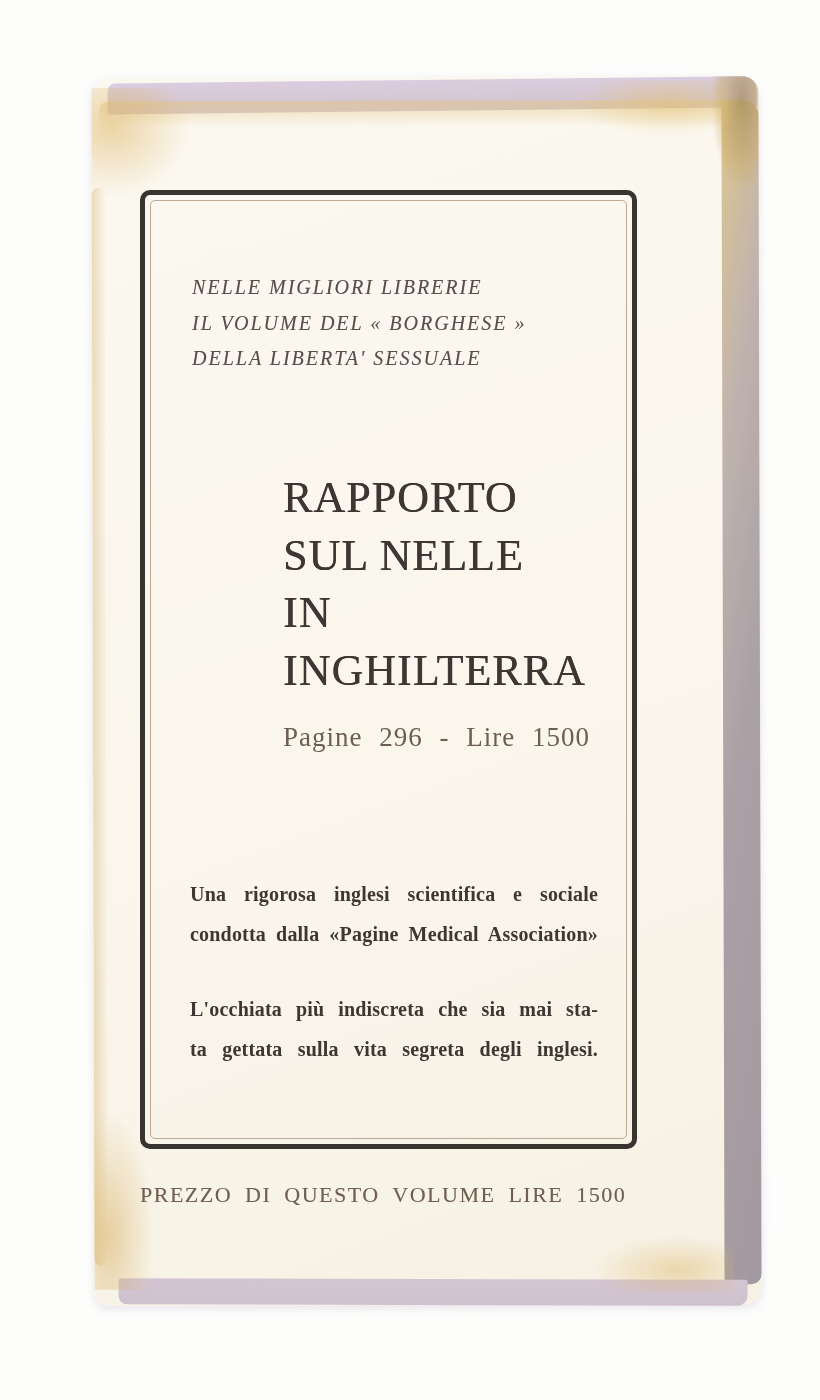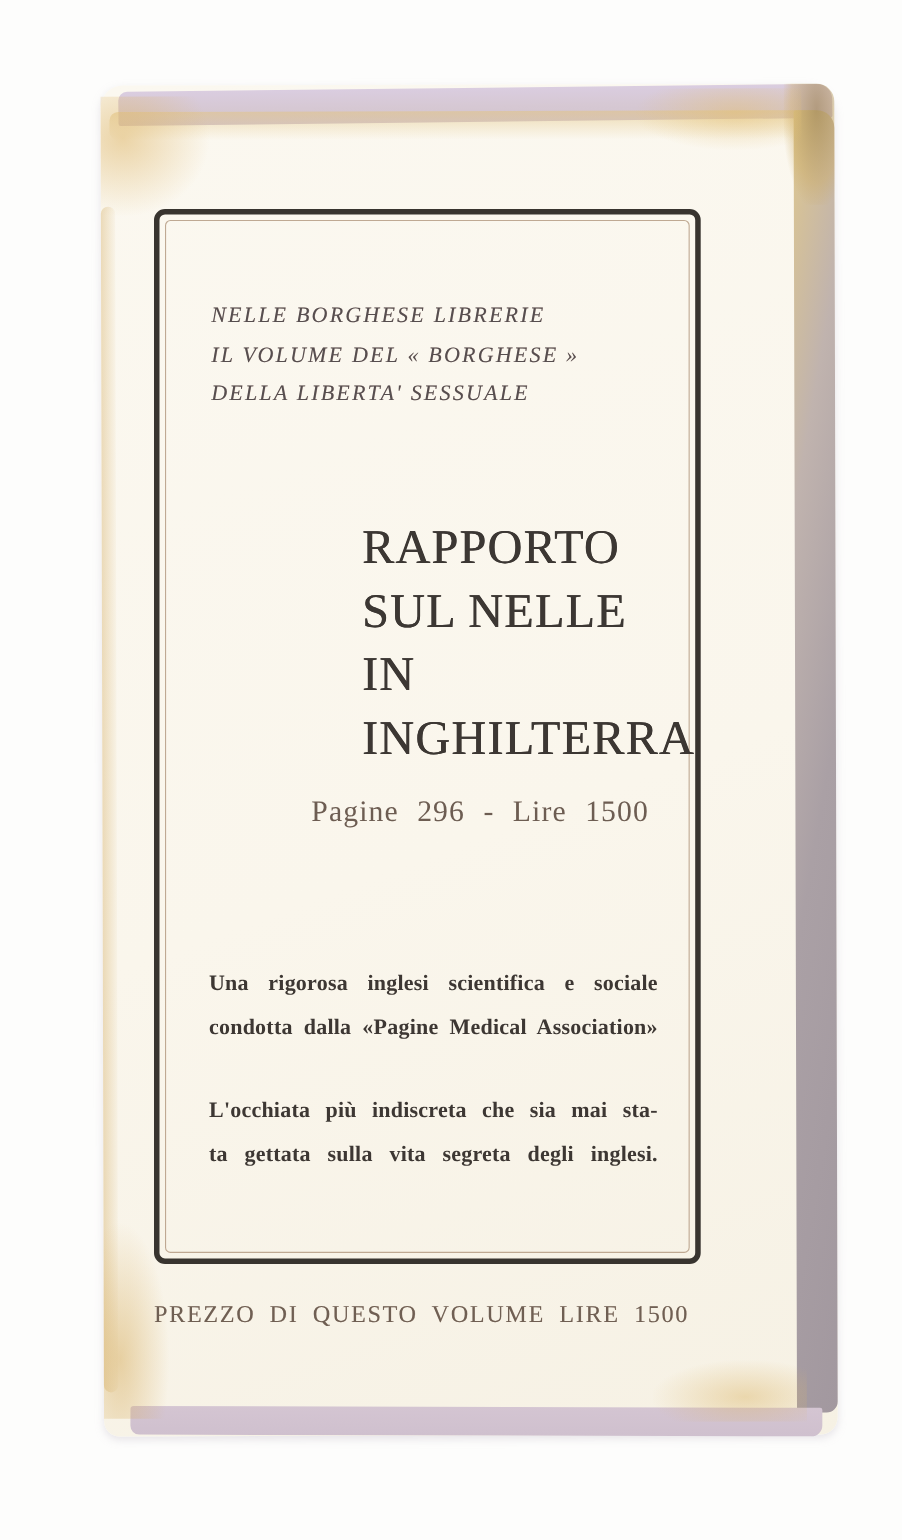--- a/index.html
+++ b/index.html
@@ -81,21 +81,21 @@
   
   .tagline {
     position:absolute; left:192px; top:270px;
     font-style:italic; font-size:20px; line-height:35.5px;
     letter-spacing:2px; color:#564e4f;
     text-shadow:0.2px 0 0 rgba(120,70,60,0.35);
   }
   .title {
     position:absolute; left:283px; top:469px;
     font-size:44px; line-height:57.5px; letter-spacing:1px;
-    color:#3c3733; text-shadow:0.35px 0 0 currentColor;margin-left:46px;
+    color:#3c3733; text-shadow:0.35px 0 0 currentColor;
   }
   .edition {
     position:absolute; left:283px; top:722px;
     font-size:27px; letter-spacing:1px; word-spacing:9px;
     color:#6d5d52;
   }
   .blurb {
     position:absolute; left:190px; width:408px;
     font-weight:700; font-size:20px; line-height:40px;
     color:#3d3733; letter-spacing:0.2px;
@@ -126,21 +126,21 @@
     <div class="wear wear-left-strip"></div>
     <div class="wear wear-bl"></div>
     <div class="wear wear-br"></div>
   </div>
 
   <div class="frame">
     <div class="frame-inner"></div>
   </div>
 
   <div class="tagline">
-    <div class="line">NELLE BORGHESE LIBRERIE</div>
+    <div class="line">NELLE MIGLIORI LIBRERIE</div>
     <div class="line">IL VOLUME DEL « BORGHESE »</div>
     <div class="line">DELLA LIBERTA' SESSUALE</div>
   </div>
 
   <div class="title">
     <div class="line">RAPPORTO</div>
     <div class="line">SUL NELLE</div>
     <div class="line">IN</div>
     <div class="line">INGHILTERRA</div>
   </div>

